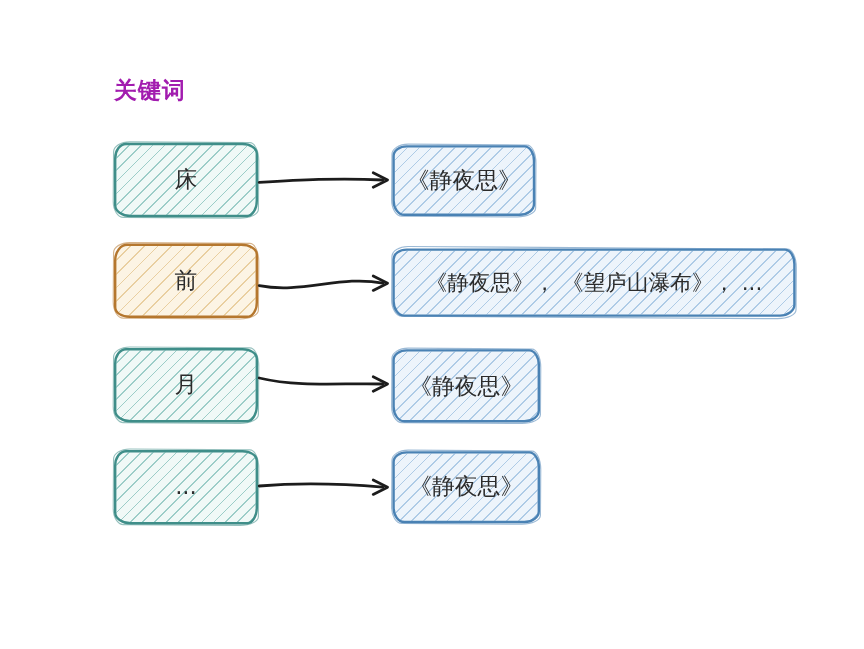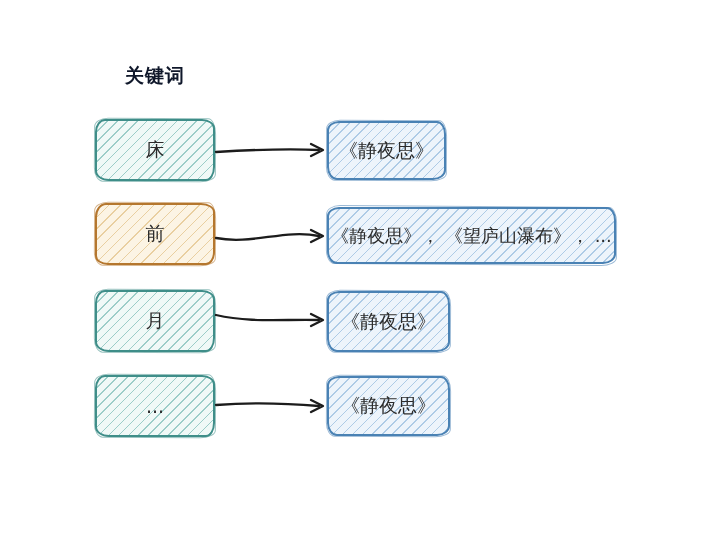--- a/index.html
+++ b/index.html
@@ -1,22 +1,22 @@
 <!DOCTYPE html>
 <html style="--teal-border: #3f8e89; --teal-fill: #f0f9f7; --teal-hatch: #9ccdc8; --blue-border: #4a82b4; --blue-fill: #edf4fb; --blue-hatch: #aecbe6; --orange-border: #b5772e; --orange-fill: #fcf4e4; --orange-hatch: #e9cfa0; --arrow: #1c1c1c; --text: #2b2b2b;"><head>
 <meta charset="utf-8">
 <style>
   html,body{margin:0;padding:0;background:#ffffff;}
   .canvas{
     position:relative;width:720px;height:541px;background:#ffffff;overflow:hidden;
     font-family:"DejaVu Sans", sans-serif;color:var(--text,#2b2b2b);
   }
   .hdr{
-    position:absolute;top:63px;width:120px;text-align:center;
-    font-size:19px;font-weight:600;letter-spacing:1px;color:#0f172a;
+    position:absolute;top:63px;width:120px;
+    font-size:19px;font-weight:600;letter-spacing:1px;color:#a21caf;
   }
   .hdr-left{left:95px;}
   .hdr-right{left:327px;}
 
   .box{
     position:absolute;display:flex;align-items:center;justify-content:center;
     box-sizing:border-box;font-size:19px;color:var(--text,#2b2b2b);
   }
   .box::before{ 
     content:"";position:absolute;inset:-3px;border:1.6px solid;border-color:inherit;
@@ -40,21 +40,21 @@
     background:
       repeating-linear-gradient(135deg, var(--orange-hatch,#e9cfa0) 0 1px, transparent 1px 8px),
       var(--orange-fill,#fcf4e4);
   }
 
   
   .c-left{left:95px;width:120px;height:62px;}
   .r1l{top:119px;} .r2l{top:203px;} .r3l{top:290px;} .r4l{top:375px;}
   
   .r1r{left:327px;top:121px;width:119px;height:59px;}
-  .r2r{left:327px;top:207px;width:289px;height:57px;font-size:18px;}
+  .r2r{left:327px;top:207px;width:336px;height:57px;font-size:18px;}
   .r3r{left:327px;top:291px;width:123px;height:61px;}
   .r4r{left:327px;top:376px;width:123px;height:60px;}
 
   .arrows{position:absolute;left:0;top:0;pointer-events:none;}
   .arrow path,.arrow polyline{
     fill:none;stroke:var(--arrow,#1c1c1c);stroke-width:2.3;
     stroke-linecap:round;stroke-linejoin:round;
   }
   .label{position:relative;z-index:1;}
 </style>

